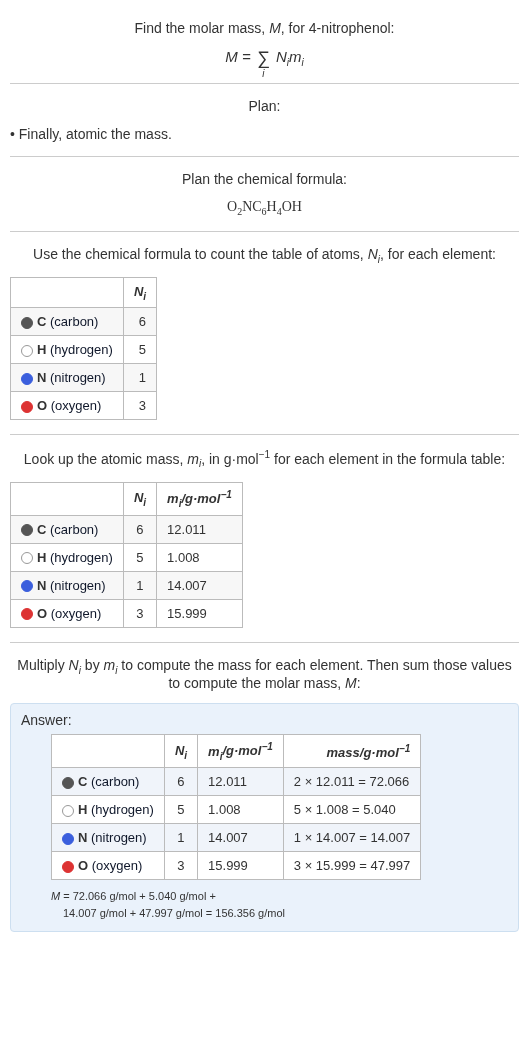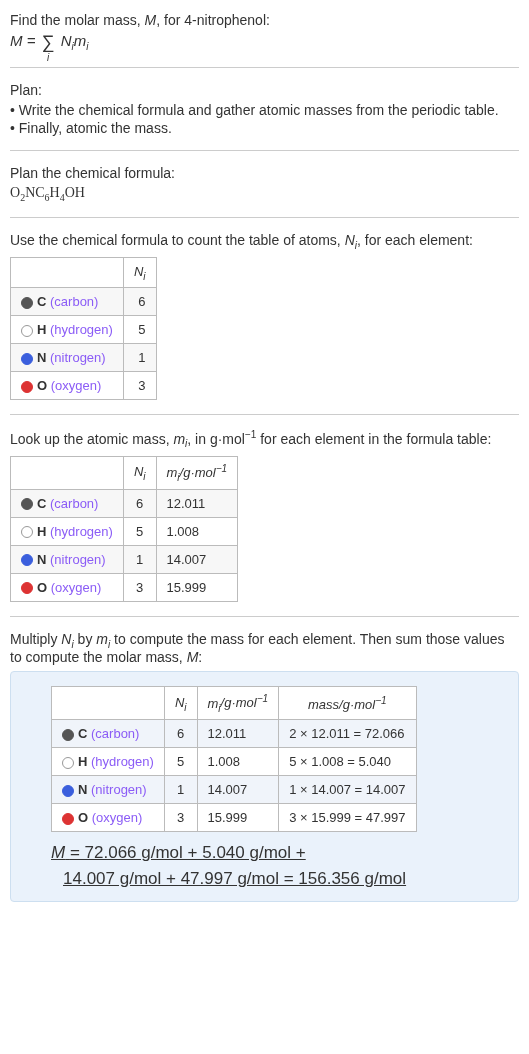--- a/index.html
+++ b/index.html
@@ -33,74 +33,73 @@
   }
   .sum .sub {
     position: absolute;
     left: 50%;
     transform: translateX(-50%);
     bottom: -10px;
     font-size: 10px;
   }
   sub, .subscript { font-size: 10px; vertical-align: sub; font-style: italic;}
   .upright sub { font-style: normal; }
-  p { margin: 4px 0; }
+  p { margin: 12px 0; text-align: center; }
   .bullets { margin: 4px 0; }
   .bullets div { margin: 2px 0; }
   table {
     border-collapse: collapse;
     margin: 6px 0 2px 0;
   }
   th, td {
     border: 1px solid #bbb;
     padding: 6px 10px;
     font-size: 13px;
     text-align: left;
   }
   th {
-    font-weight: normal;
+    font-weight: bold;
     font-style: italic;
-    text-align: center;
+    text-align: right;
   }
   td.center { text-align: center; }
   td.num { text-align: right; }
   .swatch {
     display: inline-block;
     width: 10px;
     height: 10px;
     border-radius: 50%;
     margin-right: 4px;
     vertical-align: middle;
     border: 1px solid #999;
   }
   .sw-c { background:#555; border-color:#555;}
   .sw-h { background:#fff; border-color:#999;}
   .sw-n { background:#3b5fdd; border-color:#3b5fdd;}
   .sw-o { background:#d33; border-color:#d33;}
-  .elem-name { color:#8b5cf6; }
+  .elem-name { color:#0f172a; }
   .answer-box {
     background: #eaf2fb;
     border: 1px solid #cddff0;
     border-radius: 4px;
     padding: 8px 10px 10px 10px;
     margin-top: 6px;
   }
   .answer-box table {
     margin-left: 30px;
     background: #fff;
   }
   .answer-box .heading {
     margin-bottom: 6px;
   }
   .final {
     margin: 8px 0 0 30px;
     font-style: italic;
-    font-size: 17px;
+    font-size: 11px;
     line-height: 1.5;
-    text-decoration: underline;
   }
   .chem { font-family: Liberation Serif, serif; }
   .chem sub { font-style: normal; font-size:10px;}
   .mi { font-style: italic; }
   .unit { font-style: normal; }
   tr.alt td { background:#f7f7f7; }
   .answer-box tr.alt td { background:#f0f4fa; }
 </style>
 </head>
 <body>
@@ -110,21 +109,20 @@
 </p>
 <p class="formula-line" style="margin-bottom:12px;">
   <span class="mi">M</span><span> = </span><span class="sum"><span class="sigma">∑</span><span class="sub">i</span></span>
   <span class="mi">N</span><sub>i</sub><span class="mi">m</span><sub>i</sub>
 </p>
 
 <hr>
 
 <p>Plan:</p>
 <div class="bullets">
-  <div>• Write the chemical formula and gather atomic masses from the periodic table.</div>
   <div>• Finally, atomic the mass.</div>
 </div>
 
 <hr>
 
 <p>Plan the chemical formula:</p>
 <p class="chem upright">
   <span>O</span><sub>2</sub><span>N</span><span>C</span><sub>6</sub><span>H</span><sub>4</sub><span>O</span><span>H</span>
 </p>
 
@@ -193,20 +191,21 @@
 </tbody>
   </table>
 
 <hr>
 
 <p>
   <span>Multiply </span><span class="mi">N</span><sub>i</sub><span> by </span><span class="mi">m</span><sub>i</sub><span> to compute the mass for each element. Then sum those values to compute the molar mass, </span><span class="mi">M</span><span>:</span>
 </p>
 
 <div class="answer-box">
+  <div class="heading">Answer:</div>
   <table>
     <tbody>
         <tr>
       <th></th>
       <th><span class="mi">N<sub>i</sub></span></th>
       <th><span class="mi">m<sub>i</sub></span>/g·mol<sup style="font-size:10px;">−1</sup></th>
       <th>mass/g·mol<sup style="font-size:10px;">−1</sup></th>
     </tr>
     <tr class="alt">
       <td><span class="swatch sw-c"></span><b>C</b> <span class="elem-name">(carbon)</span></td>

